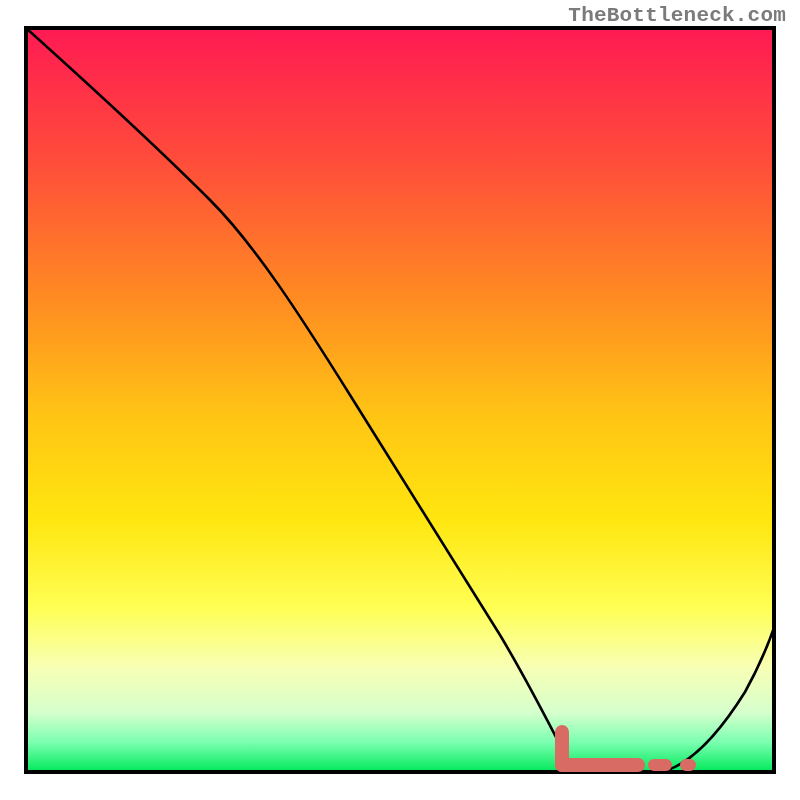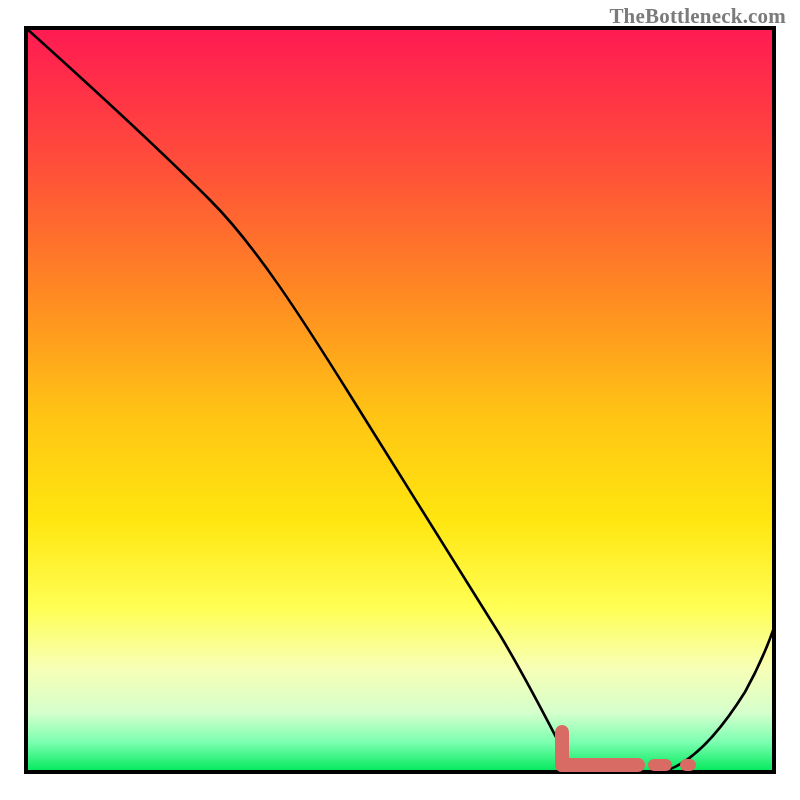--- a/index.html
+++ b/index.html
@@ -12,21 +12,21 @@
   }
   .stage {
     position: relative;
     width: 800px;
     height: 800px;
   }
   .watermark {
     position: absolute;
     top: 4px;
     right: 14px;
-    font-family: Liberation Serif, serif;
+    font-family: Liberation Mono, monospace;
     font-size: 21px;
     font-weight: 600;
     color: #7b7b7b;
     letter-spacing: 0.2px;
   }
   svg { display: block; }
 </style>
 </head>
 <body>
 

